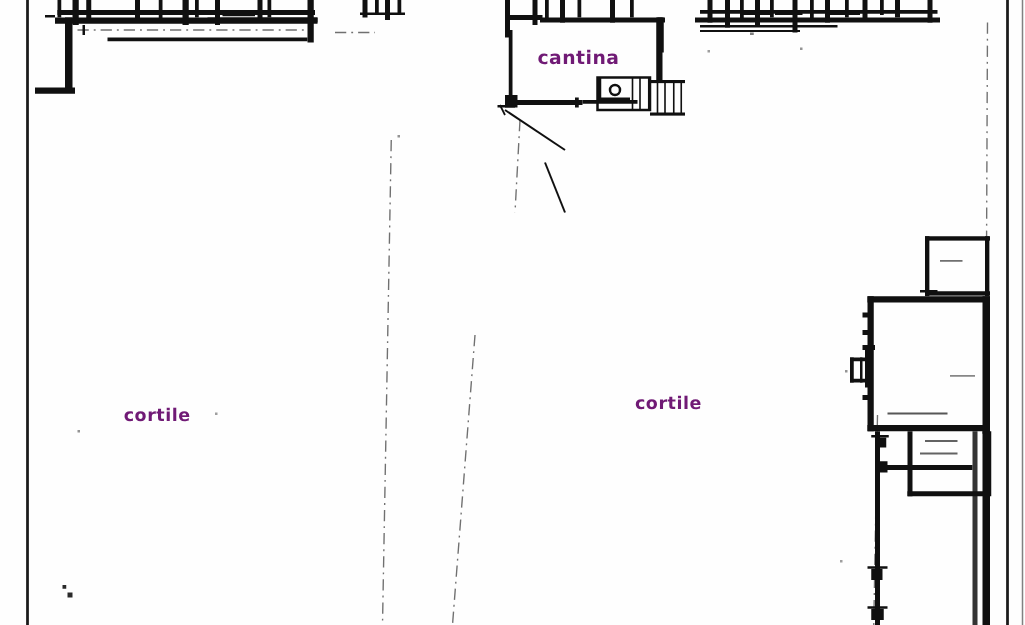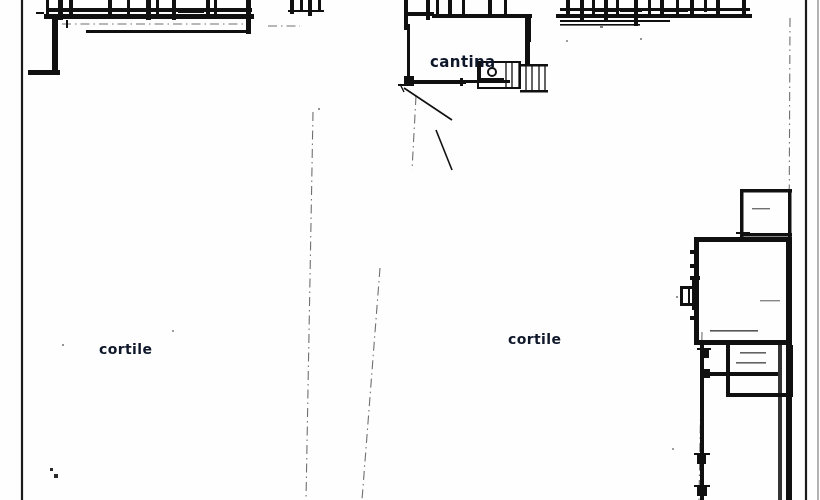--- a/index.html
+++ b/index.html
@@ -7,27 +7,26 @@
   #plan-root{
     position:relative;
     width:820px;height:500px;
     background:#fefefe;
     overflow:hidden;
     font-family:"DejaVu Sans","Liberation Sans",sans-serif;
   }
   #plan-svg{position:absolute;left:0;top:0;width:820px;height:500px;display:block;}
   .room-label{
     position:absolute;
-    color:#0f172a;
+    color:#701a75;
     font-family:"DejaVu Sans","Liberation Sans",sans-serif;
     font-weight:bold;
     white-space:nowrap;
     letter-spacing:0.4px;
     user-select:none;
-    margin-top:16px;
   }
   .lbl-cantina{font-size:15px;}
   .lbl-cortile{font-size:14px;}
 </style>
 </head>
 <body>
 
 <div id="plan-root">
 
   <svg id="plan-svg" viewBox="0 0 820 500" xmlns="http://www.w3.org/2000/svg">

